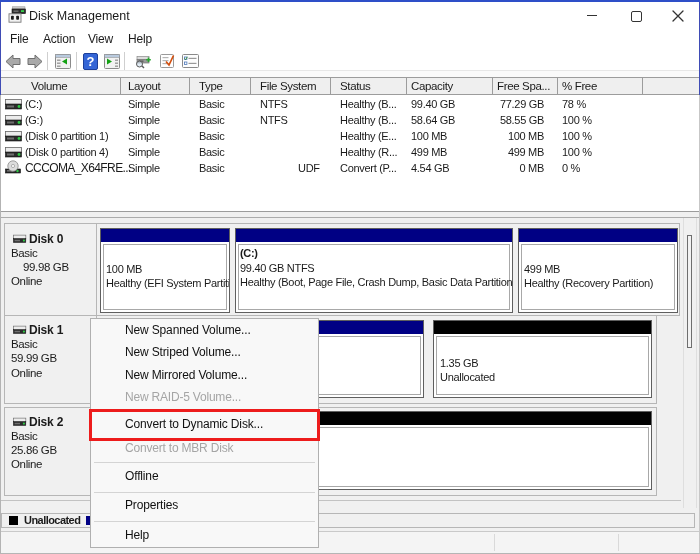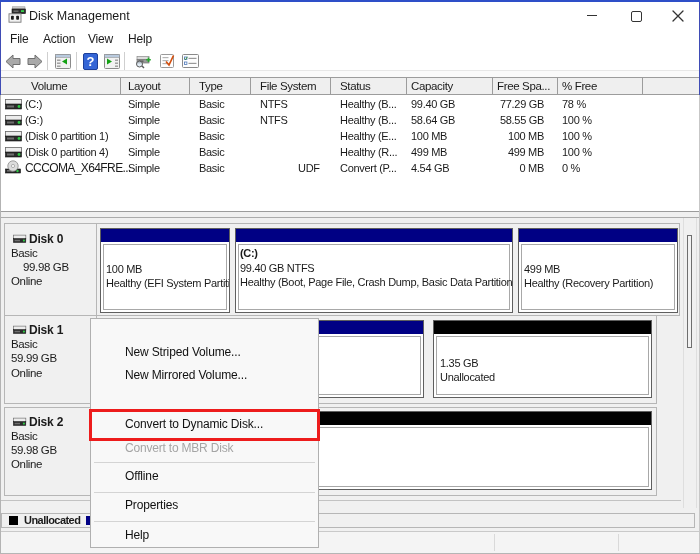--- a/index.html
+++ b/index.html
@@ -278,41 +278,43 @@
   <div class="row" style="left:4px;top:407px;width:653px;height:89px;"></div>
   <div class="a" style="left:96px;top:407px;width:1px;height:89px;background:#b6b6b6;"></div>
   <svg class="a" style="left:13px;top:417px;" width="14" height="10" viewBox="0 0 18 11">
       <rect x="0.5" y="0.5" width="16" height="5" fill="#ececec" stroke="#666" stroke-width="0.8"></rect>
       <rect x="0.5" y="5" width="16" height="5" fill="#2b2b2b" stroke="#111" stroke-width="0.6"></rect>
       <rect x="2" y="6.5" width="7" height="2" fill="#6e6e6e"></rect>
       <circle cx="14" cy="7.5" r="1.4" fill="#2ec944"></circle>
     </svg>
   <div class="t f12" style="left:29px;top:421.5px;font-weight:bold;">Disk 2</div>
   <div class="t f115" style="left:11px;top:435.7px;">Basic</div>
-  <div class="t f115" style="left:11px;top:449.9px;">59.98 GB</div>
+  <div class="t f115" style="left:11px;top:449.9px;">25.86 GB</div>
   <div class="t f115" style="left:11px;top:464.1px;">Online</div>
 
   <div class="part" style="left:99px;top:411px;width:553px;height:79px;">
     <div class="bar" style="background:#000;"></div>
     <div class="pbody"></div>
   </div>
 
   <div class="a" style="left:1px;top:513px;width:694px;height:15px;background:#f0f0f0;border:1px solid #b6b6b6;box-sizing:border-box;"></div>
   <div class="a" style="left:8.5px;top:515.5px;width:9px;height:9px;background:#000;"></div>
   <div class="t" style="left:24px;top:520px;font-weight:bold;font-size:11px;letter-spacing:-0.55px;">Unallocated</div>
   <div class="a" style="left:86px;top:515.5px;width:9px;height:9px;background:#000084;"></div>
 
   <div class="a" style="left:1px;top:531px;width:698px;height:1px;background:#c9c9c9;"></div>
   <div class="a" style="left:1px;top:532px;width:698px;height:21px;background:#f4f4f4;"></div>
   <div class="a" style="left:494px;top:534px;width:1px;height:17px;background:#d9d9d9;"></div>
   <div class="a" style="left:618px;top:534px;width:1px;height:17px;background:#d9d9d9;"></div>
 
   <div class="a" style="left:90px;top:318px;width:229px;height:230px;background:#f8f8f8;border:1px solid #b0b0b0;box-sizing:border-box;"></div>
+  <div class="mi" style="top:330px;">New Spanned Volume...</div>
   <div class="mi" style="top:374.5px;">New Mirrored Volume...</div>
   <div class="mi" style="top:352.3px;">New Striped Volume...</div>
+  <div class="mis" style="top:396.6px;">New RAID-5 Volume...</div>
   <div class="msep" style="top:408.5px;"></div>
   <div class="mi" style="top:424px;">Convert to Dynamic Disk...</div>
   <div class="mis" style="top:448px;">Convert to MBR Disk</div>
   <div class="msep" style="top:462px;"></div>
   <div class="mi" style="top:476px;">Offline</div>
   <div class="msep" style="top:491.5px;"></div>
   <div class="mi" style="top:505.3px;">Properties</div>
   <div class="msep" style="top:521px;"></div>
   <div class="mi" style="top:534.8px;">Help</div>
 

